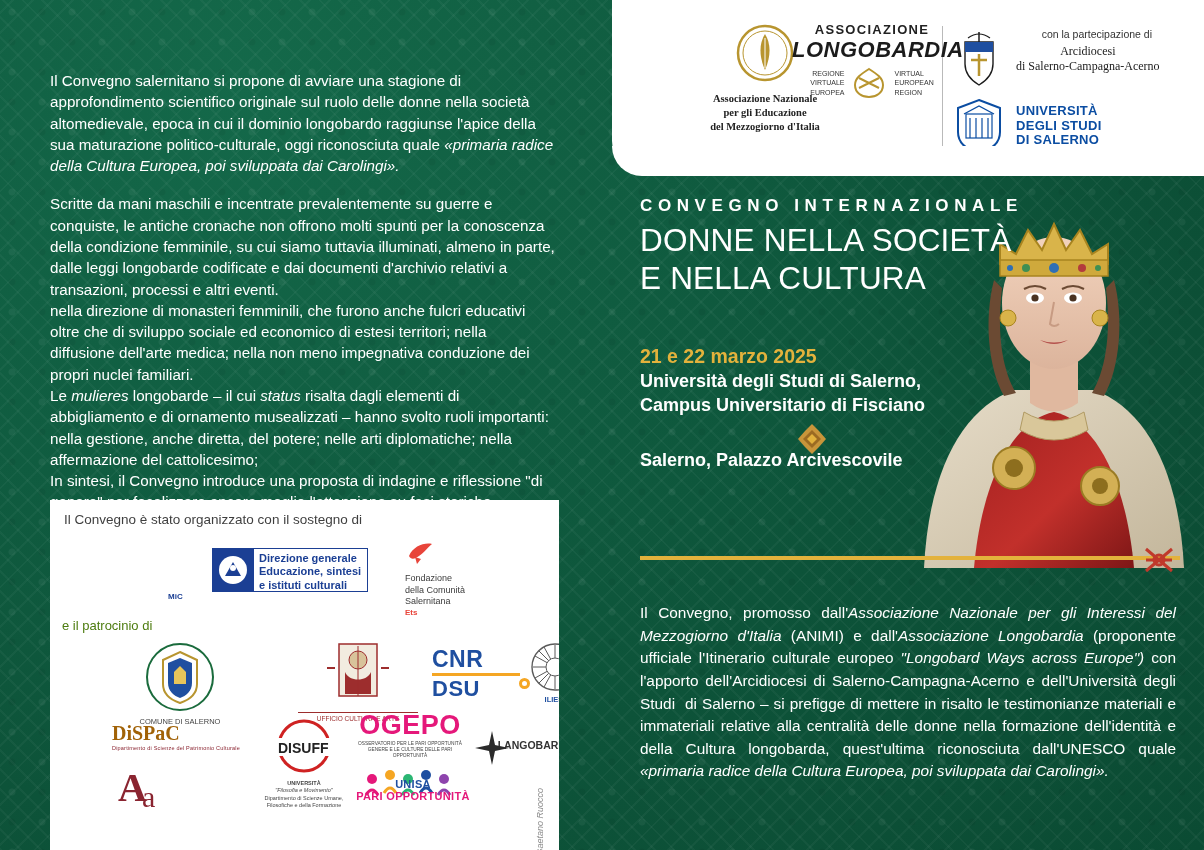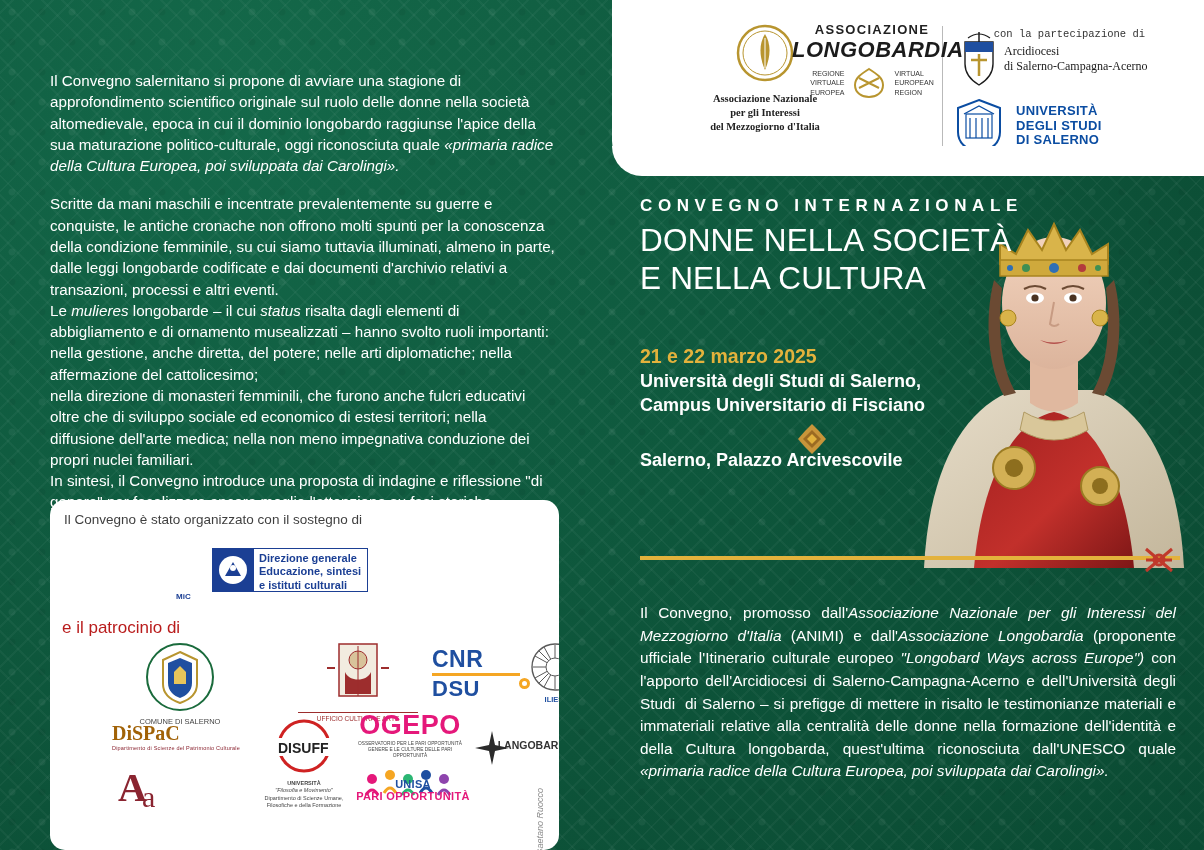--- a/index.html
+++ b/index.html
@@ -41,29 +41,28 @@
   }
   .left-text p { margin-bottom: 0; }
   .left-text .para-gap { height: 17px; }
   .left-text em { font-style: italic; }
 
   
   .sponsor-card {
     position:absolute; left:50px; top:500px; width:509px; height:350px;
     background:#ffffff;
     overflow:hidden;
-    border-radius:15px;
   }
   .sponsor-title {
     position:absolute; left:14px; top:12px;
     font-size:13.5px; color:#3f3f3f;
   }
   .sponsor-sub {
     position:absolute; left:12px; top:118px;
-    font-size:17px; color:#b91c1c;
+    font-size:13px; color:#4d7c0f;
   }
   .logo-box { position:absolute; text-align:center; }
   .logo-cap { font-size:7.5px; color:#444; line-height:1.15; }
 
   .sig {
     position:absolute; right:14px; bottom:62px;
     font-size:9px; color:#8a8a8a; font-style:italic;
     transform: rotate(-90deg); transform-origin: right bottom;
     white-space:nowrap;
   }
@@ -78,22 +77,22 @@
     background:#ffffff;
     border-bottom-left-radius: 34px;
   }
   .white-header::after{
     content:"";
     position:absolute; left:0; bottom:-1px; width:592px; height:30px;
     background:#ffffff;
     border-bottom-left-radius: 40px;
   }
   .partecipazione {
-    position:absolute; right:59px; top:28px;
-    font-size:10.5px; color:#333; font-family:Liberation Mono, monospace;
+    position:absolute; right:52px; top:28px;
+    font-size:10.5px; color:#333; font-family:Liberation Sans, sans-serif;
   }
   .hdr-div {
     position:absolute; left:330px; top:26px; width:1px; height:120px;
     background:#b9b9b9;
   }
   .anim-logo { position:absolute; left:58px; top:24px; width:190px; text-align:center; }
   .anim-caption { font-family:"Liberation Serif", serif; font-size:10.5px; font-weight:bold; color:#222; line-height:1.35; margin-top:6px;}
   .longo-logo { position:absolute; left:180px; top:22px; width:160px; text-align:center; }
   .arci { position:absolute; left:342px; top:30px; width:240px; }
   .unisa { position:absolute; left:342px; top:98px; width:240px; }
@@ -172,30 +171,30 @@
       </p>
       <div class="para-gap"></div>
       <p>
         Scritte da mani maschili e incentrate prevalentemente su guerre
         e conquiste, le antiche cronache non offrono molti spunti per la
         conoscenza della condizione femminile, su cui siamo tuttavia illuminati,
         almeno in parte, dalle leggi longobarde codificate e dai documenti
         d'archivio relativi a transazioni, processi e altri eventi.
       </p>
       <p>
+        nella direzione di monasteri femminili, che furono anche fulcri
+        educativi oltre che di sviluppo sociale ed economico di estesi territori;
+        nella diffusione dell'arte medica; nella non meno impegnativa
+        conduzione dei propri nuclei familiari.
+      </p>
+      <p>
         Le <em>mulieres</em> longobarde – il cui <em>status</em> risalta dagli elementi di
         abbigliamento e di ornamento musealizzati – hanno svolto ruoli
         importanti: nella gestione, anche diretta, del potere; nelle arti
         diplomatiche; nella affermazione del cattolicesimo;
-      </p>
-      <p>
-        nella direzione di monasteri femminili, che furono anche fulcri
-        educativi oltre che di sviluppo sociale ed economico di estesi territori;
-        nella diffusione dell'arte medica; nella non meno impegnativa
-        conduzione dei propri nuclei familiari.
       </p>
       <p>
         In sintesi, il Convegno introduce una proposta di indagine e riflessione
         "di genere" per focalizzare ancora meglio l'attenzione su fasi storiche
         fondamentali nell'evoluzione della condizione femminile.
       </p>
     </div>
 
     <div class="sponsor-card">
       <div class="sponsor-title">Il Convegno è stato organizzato con il sostegno di</div>
@@ -209,23 +208,35 @@
               <path d="M8 22 L16 8 L24 22 Z" fill="#1b3f94"></path>
               <circle cx="16" cy="14" r="3" fill="#fff"></circle>
             </svg>
           </div>
           <div style="flex:1; background:#ffffff; border:1px solid #1b3f94; border-left:none; padding:3px 5px; text-align:left;">
             <div style="font-size:11px; color:#1b3f94; font-weight:bold; line-height:1.22;">Direzione generale</div>
             <div style="font-size:11px; color:#1b3f94; font-weight:bold; line-height:1.22;">Educazione, sintesi</div>
             <div style="font-size:11px; color:#1b3f94; font-weight:bold; line-height:1.22;">e istituti culturali</div>
           </div>
         </div>
-        <div style="text-align:left; font-size:8px; color:#1b3f94; font-weight:bold; margin-left:8px;">MiC</div>
-      </div>
-
+        <div style="text-align:left; font-size:8px; color:#1b3f94; font-weight:bold; ">MiC</div>
+      </div>
+
+      <div class="logo-box" style="left:355px; top:40px; width:130px; text-align:left;">
+        <svg width="30" height="26" viewBox="0 0 30 26">
+          <path d="M4 16 C8 6, 20 2, 27 4 C22 8, 20 12, 14 16 C10 19, 6 20, 4 16 Z" fill="#e8443a"></path>
+          <path d="M10 17 L12 24 L16 19 Z" fill="#e8443a"></path>
+        </svg>
+        <div style="font-size:9px; color:#3b3b3b; line-height:1.28; margin-top:3px;">
+          <div>Fondazione</div>
+          <div>della Comunità</div>
+          <div>Salernitana</div>
+          <div style="color:#e8443a; font-weight:bold; font-size:8px;">Ets</div>
+        </div>
+      </div>
 
       <div class="logo-box" style="left:85px; top:140px; width:90px;">
         <svg width="70" height="74" viewBox="0 0 70 74">
           <circle cx="35" cy="37" r="33" fill="none" stroke="#1a6b3c" stroke-width="2"></circle>
           <path d="M35 12 L52 20 L52 44 C52 54 44 60 35 63 C26 60 18 54 18 44 L18 20 Z" fill="#fff" stroke="#b8952f" stroke-width="2"></path>
           <path d="M35 18 L47 23 L47 43 C47 51 41 56 35 58 C29 56 23 51 23 43 L23 23 Z" fill="#1f4fa0"></path>
           <path d="M29 32 L35 26 L41 32 L41 44 L29 44 Z" fill="#e8c55a"></path>
         </svg>
         <div class="logo-cap">COMUNE DI SALERNO</div>
       </div>
@@ -335,21 +346,21 @@
 
       <div class="anim-logo">
         <svg width="58" height="58" viewBox="0 0 58 58">
           <circle cx="29" cy="29" r="27" fill="none" stroke="#b8952f" stroke-width="2.5"></circle>
           <circle cx="29" cy="29" r="22" fill="none" stroke="#b8952f" stroke-width="1"></circle>
           <path d="M29 10 C24 18, 22 30, 29 46 C36 30, 34 18, 29 10 Z" fill="#b8952f"></path>
           <path d="M29 14 L29 44" stroke="#fff" stroke-width="1"></path>
         </svg>
         <div class="anim-caption">
           <div>Associazione Nazionale</div>
-          <div>per gli Interessi</div>
+          <div>per gli Educazione</div>
           <div>del Mezzogiorno d'Italia</div>
         </div>
       </div>
 
       <div class="longo-logo">
         <div style="font-size:13px; letter-spacing:1.3px; color:#222; font-family:'Liberation Sans', sans-serif;font-weight:bold;">ASSOCIAZIONE</div>
         <div style="font-size:22px; font-weight:bold; font-style:italic; color:#1b1b1b; letter-spacing:.5px;">LONGOBARDIA</div>
         <div style="display:flex; align-items:center; justify-content:center; gap:6px; margin-top:3px;">
           <div style="font-size:7px; color:#333; text-align:right; line-height:1.3;">
             <div>REGIONE</div>
@@ -361,21 +372,21 @@
             <path d="M9 12 L29 22 M29 12 L9 22" stroke="#b8952f" stroke-width="2"></path>
           </svg>
           <div style="font-size:7px; color:#333; text-align:left; line-height:1.3;">
             <div>VIRTUAL</div>
             <div>EUROPEAN</div>
             <div>REGION</div>
           </div>
         </div>
       </div>
 
-      <div class="arci" style="display:flex; align-items:center; ">
+      <div class="arci" style="display:flex; align-items:center; gap:12px;text-align:center;">
         <svg width="50" height="58" viewBox="0 0 50 58">
           <path d="M25 2 L25 12" stroke="#1b1b1b" stroke-width="1.5"></path>
           <path d="M14 8 Q25 0 36 8" fill="none" stroke="#1b1b1b" stroke-width="1.2"></path>
           <path d="M11 12 L39 12 L39 34 C39 46 30 52 25 55 C20 52 11 46 11 34 L11 12 Z" fill="#ffffff" stroke="#1b1b1b" stroke-width="1.4"></path>
           <path d="M11 12 L39 12 L39 22 L11 22 Z" fill="#1f4fa0"></path>
           <path d="M25 24 L25 46 M17 30 L33 30" stroke="#b8952f" stroke-width="2.5"></path>
         </svg>
         <div class="arci-txt">
           <div>Arcidiocesi</div>
           <div>di Salerno-Campagna-Acerno</div>

